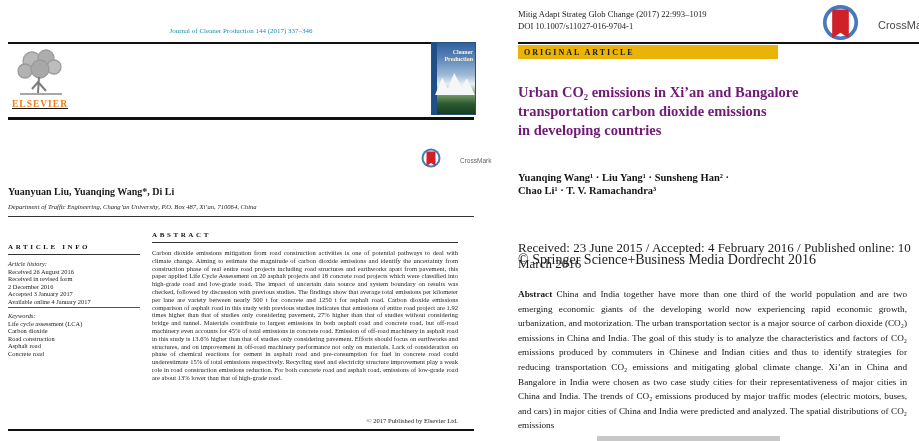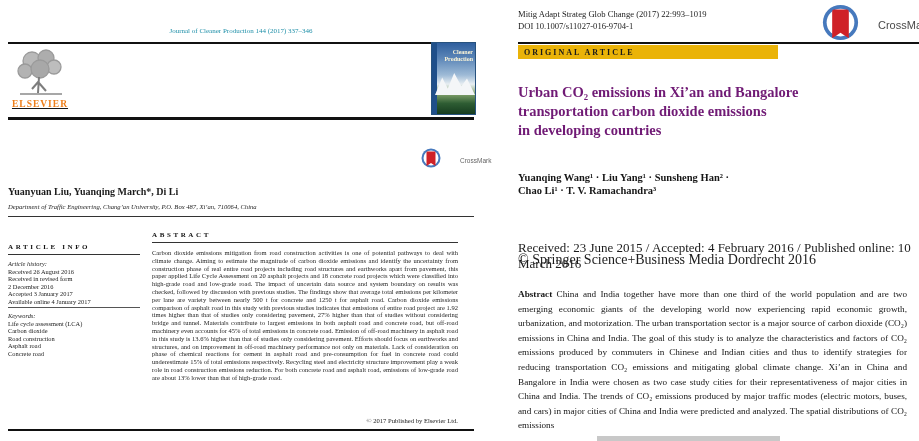--- a/index.html
+++ b/index.html
@@ -106,21 +106,21 @@
       <span>
         <svg width="20" height="20" viewBox="0 0 40 40">
           <circle cx="20" cy="20" r="19" fill="#4679bd"></circle>
           <circle cx="20" cy="20" r="15" fill="#fff"></circle>
           <path d="M13 7 h14 a2 2 0 0 1 2 2 v27 l-9 -6 -9 6 v-27 a2 2 0 0 1 2 -2 z" fill="#cf2127"></path>
         </svg>
       </span>
       <span class="cm-label">CrossMark</span>
     </div>
 
-    <div class="abs lp-authors">Yuanyuan Liu, Yuanqing March*, Di Li</div>
+    <div class="abs lp-authors">Yuanyuan Liu, Yuanqing Wang*, Di Li</div>
     <div class="abs lp-affil">Department of Traffic Engineering, Chang’an University, P.O. Box 487, Xi’an, 710064, China</div>
 
     <div class="abs rule-thin" style="left:8px;top:216px;width:466px;"></div>
 
     <div class="abs sec-head info-col" style="top:231px;">ARTICLE INFO</div>
     <div class="abs rule-thin info-col" style="top:242px;"></div>
     <div class="abs mini info-col" style="top:248px;">
       <div class="mini-label">Article history:</div>
       <div>Received 26 August 2016</div>
       <div>Received in revised form</div>

